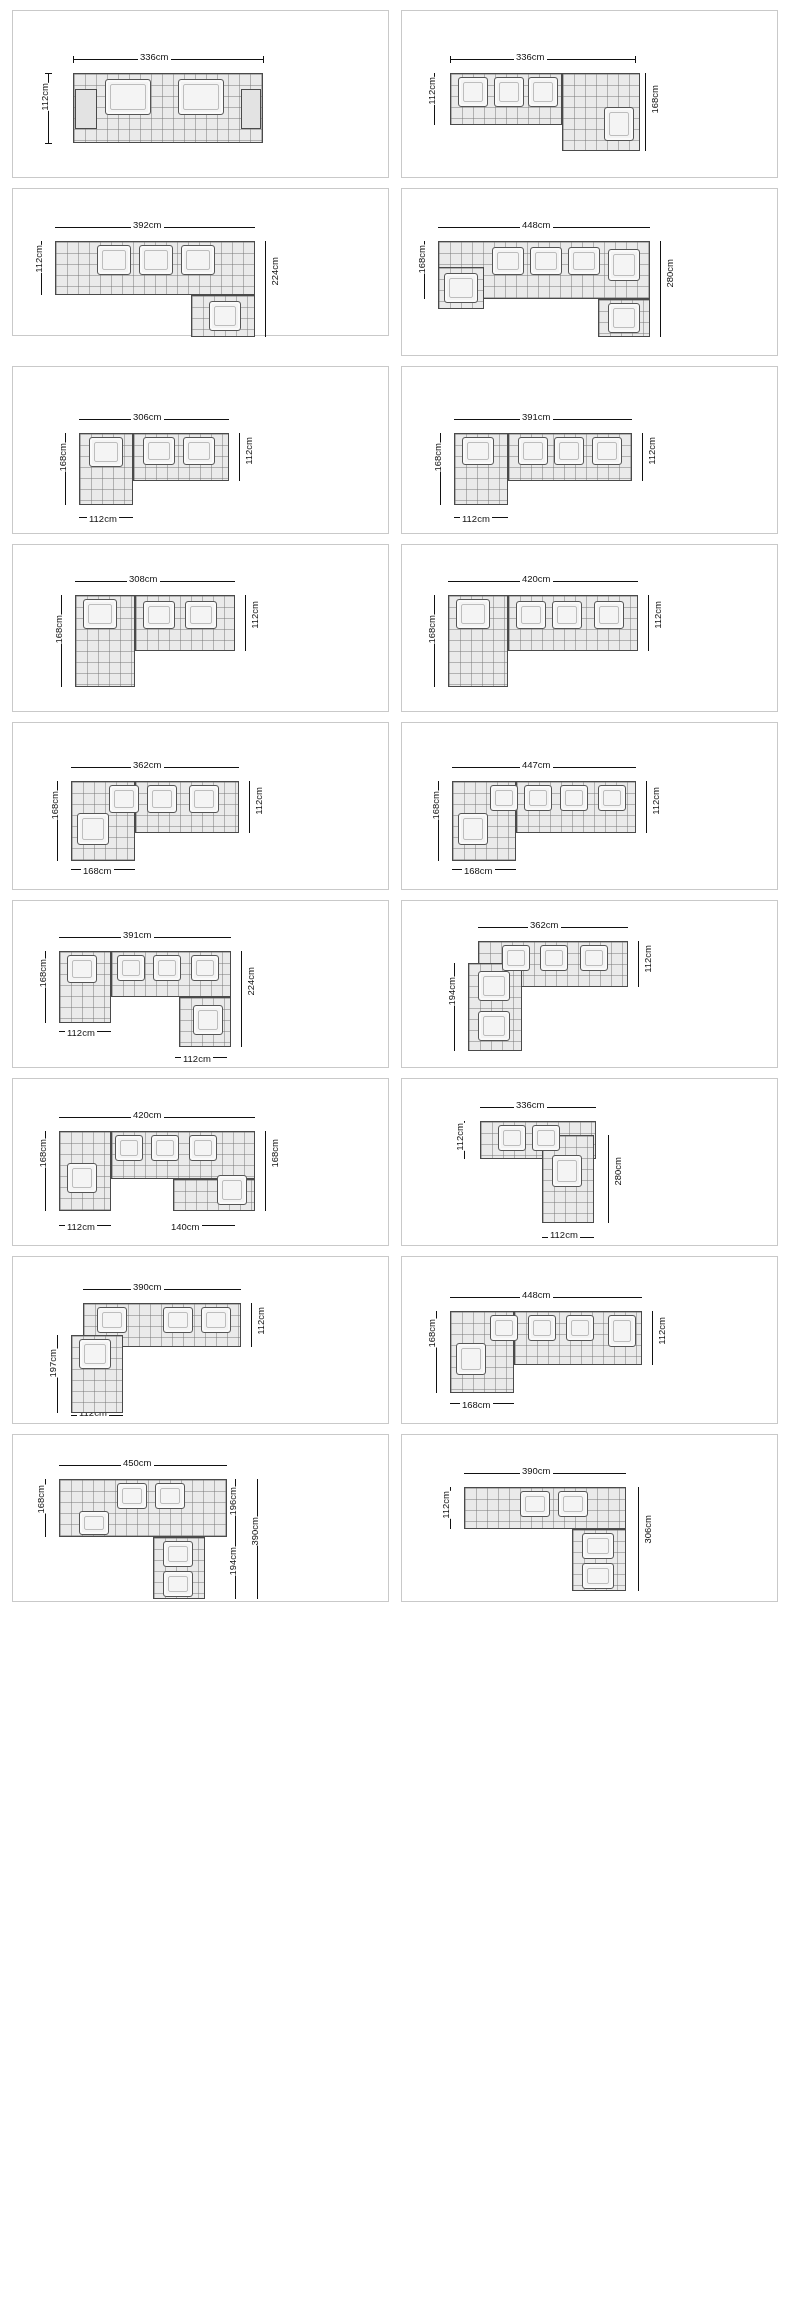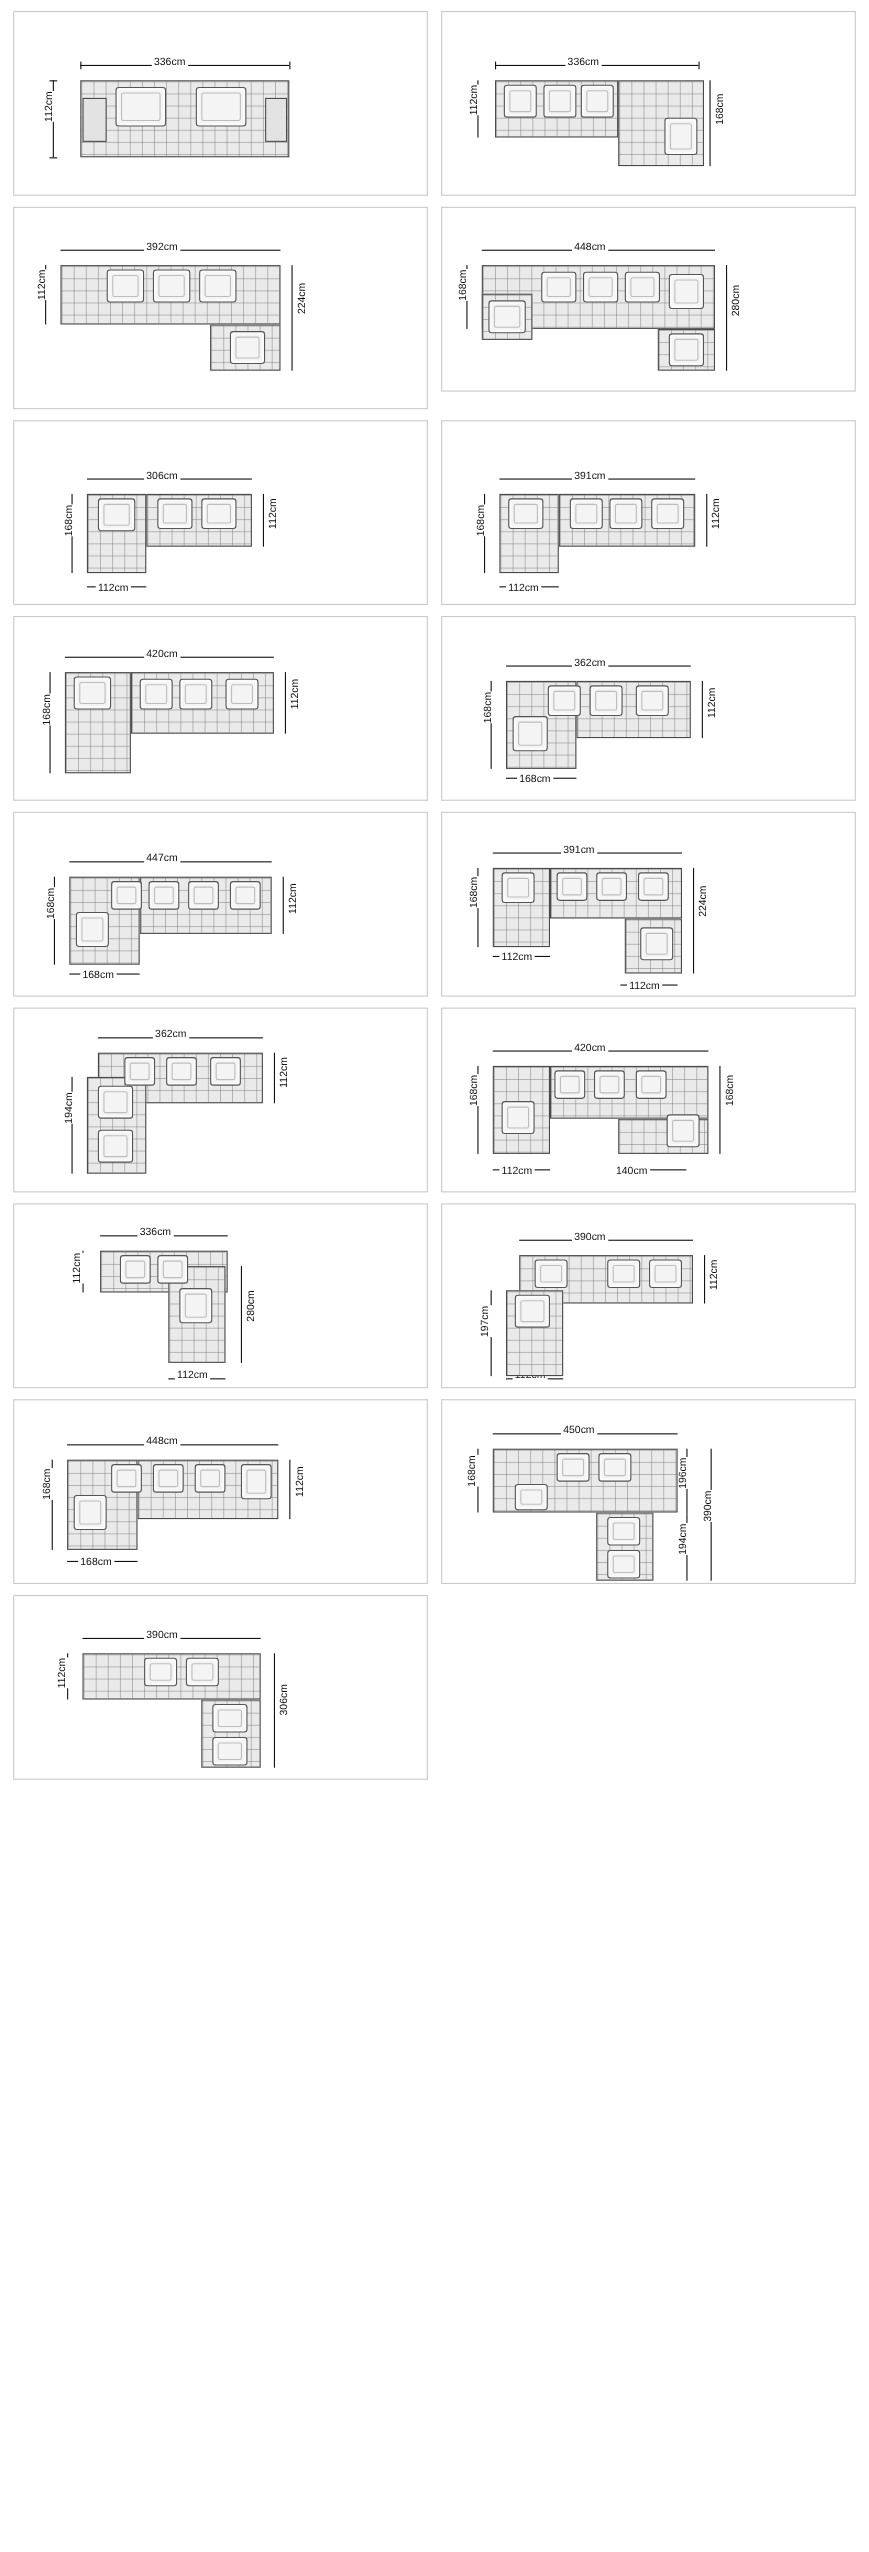--- a/index.html
+++ b/index.html
@@ -64,21 +64,21 @@
 
         <div class="mod" style="left:48px;top:62px;width:112px;height:52px"></div>
         <div class="mod" style="left:160px;top:62px;width:78px;height:78px"></div>
         <div class="cush" style="left:56px;top:66px;width:30px;height:30px"></div>
         <div class="cush" style="left:92px;top:66px;width:30px;height:30px"></div>
         <div class="cush" style="left:126px;top:66px;width:30px;height:30px"></div>
         <div class="cush" style="left:202px;top:96px;width:30px;height:34px"></div>
       </div>
     </div>
 
-    <div class="cell" style="height:184px">
+    <div class="cell" style="height:148px">
       <div class="canvas">
         <div class="dimline h" style="left:42px;top:38px;width:200px"></div>
         <div class="lbl" style="left:118px;top:30px">392cm</div>
         <div class="dimline v" style="left:28px;top:52px;height:54px"></div>
         <div class="lbl vert" style="left:18px;top:56px">112cm</div>
         <div class="dimline v" style="left:252px;top:52px;height:96px"></div>
         <div class="lbl vert" style="left:254px;top:68px">224cm</div>
 
         <div class="mod" style="left:42px;top:52px;width:200px;height:54px"></div>
         <div class="mod" style="left:178px;top:106px;width:64px;height:42px"></div>
@@ -142,20 +142,36 @@
 
         <div class="mod" style="left:52px;top:66px;width:54px;height:72px"></div>
         <div class="mod" style="left:106px;top:66px;width:124px;height:48px"></div>
         <div class="cush" style="left:60px;top:70px;width:32px;height:28px"></div>
         <div class="cush" style="left:116px;top:70px;width:30px;height:28px"></div>
         <div class="cush" style="left:152px;top:70px;width:30px;height:28px"></div>
         <div class="cush" style="left:190px;top:70px;width:30px;height:28px"></div>
       </div>
     </div>
 
+    <div class="cell" style="height:168px">
+      <div class="canvas">
+        <div class="dimline h" style="left:62px;top:36px;width:160px"></div>
+        <div class="lbl" style="left:114px;top:28px">308cm</div>
+        <div class="dimline v" style="left:48px;top:50px;height:92px"></div>
+        <div class="lbl vert" style="left:38px;top:70px">168cm</div>
+        <div class="dimline v" style="left:232px;top:50px;height:56px"></div>
+        <div class="lbl vert" style="left:234px;top:56px">112cm</div>
+
+        <div class="mod" style="left:62px;top:50px;width:60px;height:92px"></div>
+        <div class="mod" style="left:122px;top:50px;width:100px;height:56px"></div>
+        <div class="cush" style="left:70px;top:54px;width:34px;height:30px"></div>
+        <div class="cush" style="left:130px;top:56px;width:32px;height:28px"></div>
+        <div class="cush" style="left:172px;top:56px;width:32px;height:28px"></div>
+      </div>
+    </div>
 
     <div class="cell" style="height:168px">
       <div class="canvas">
         <div class="dimline h" style="left:46px;top:36px;width:190px"></div>
         <div class="lbl" style="left:118px;top:28px">420cm</div>
         <div class="dimline v" style="left:32px;top:50px;height:92px"></div>
         <div class="lbl vert" style="left:22px;top:70px">168cm</div>
         <div class="dimline v" style="left:246px;top:50px;height:56px"></div>
         <div class="lbl vert" style="left:248px;top:56px">112cm</div>
 

